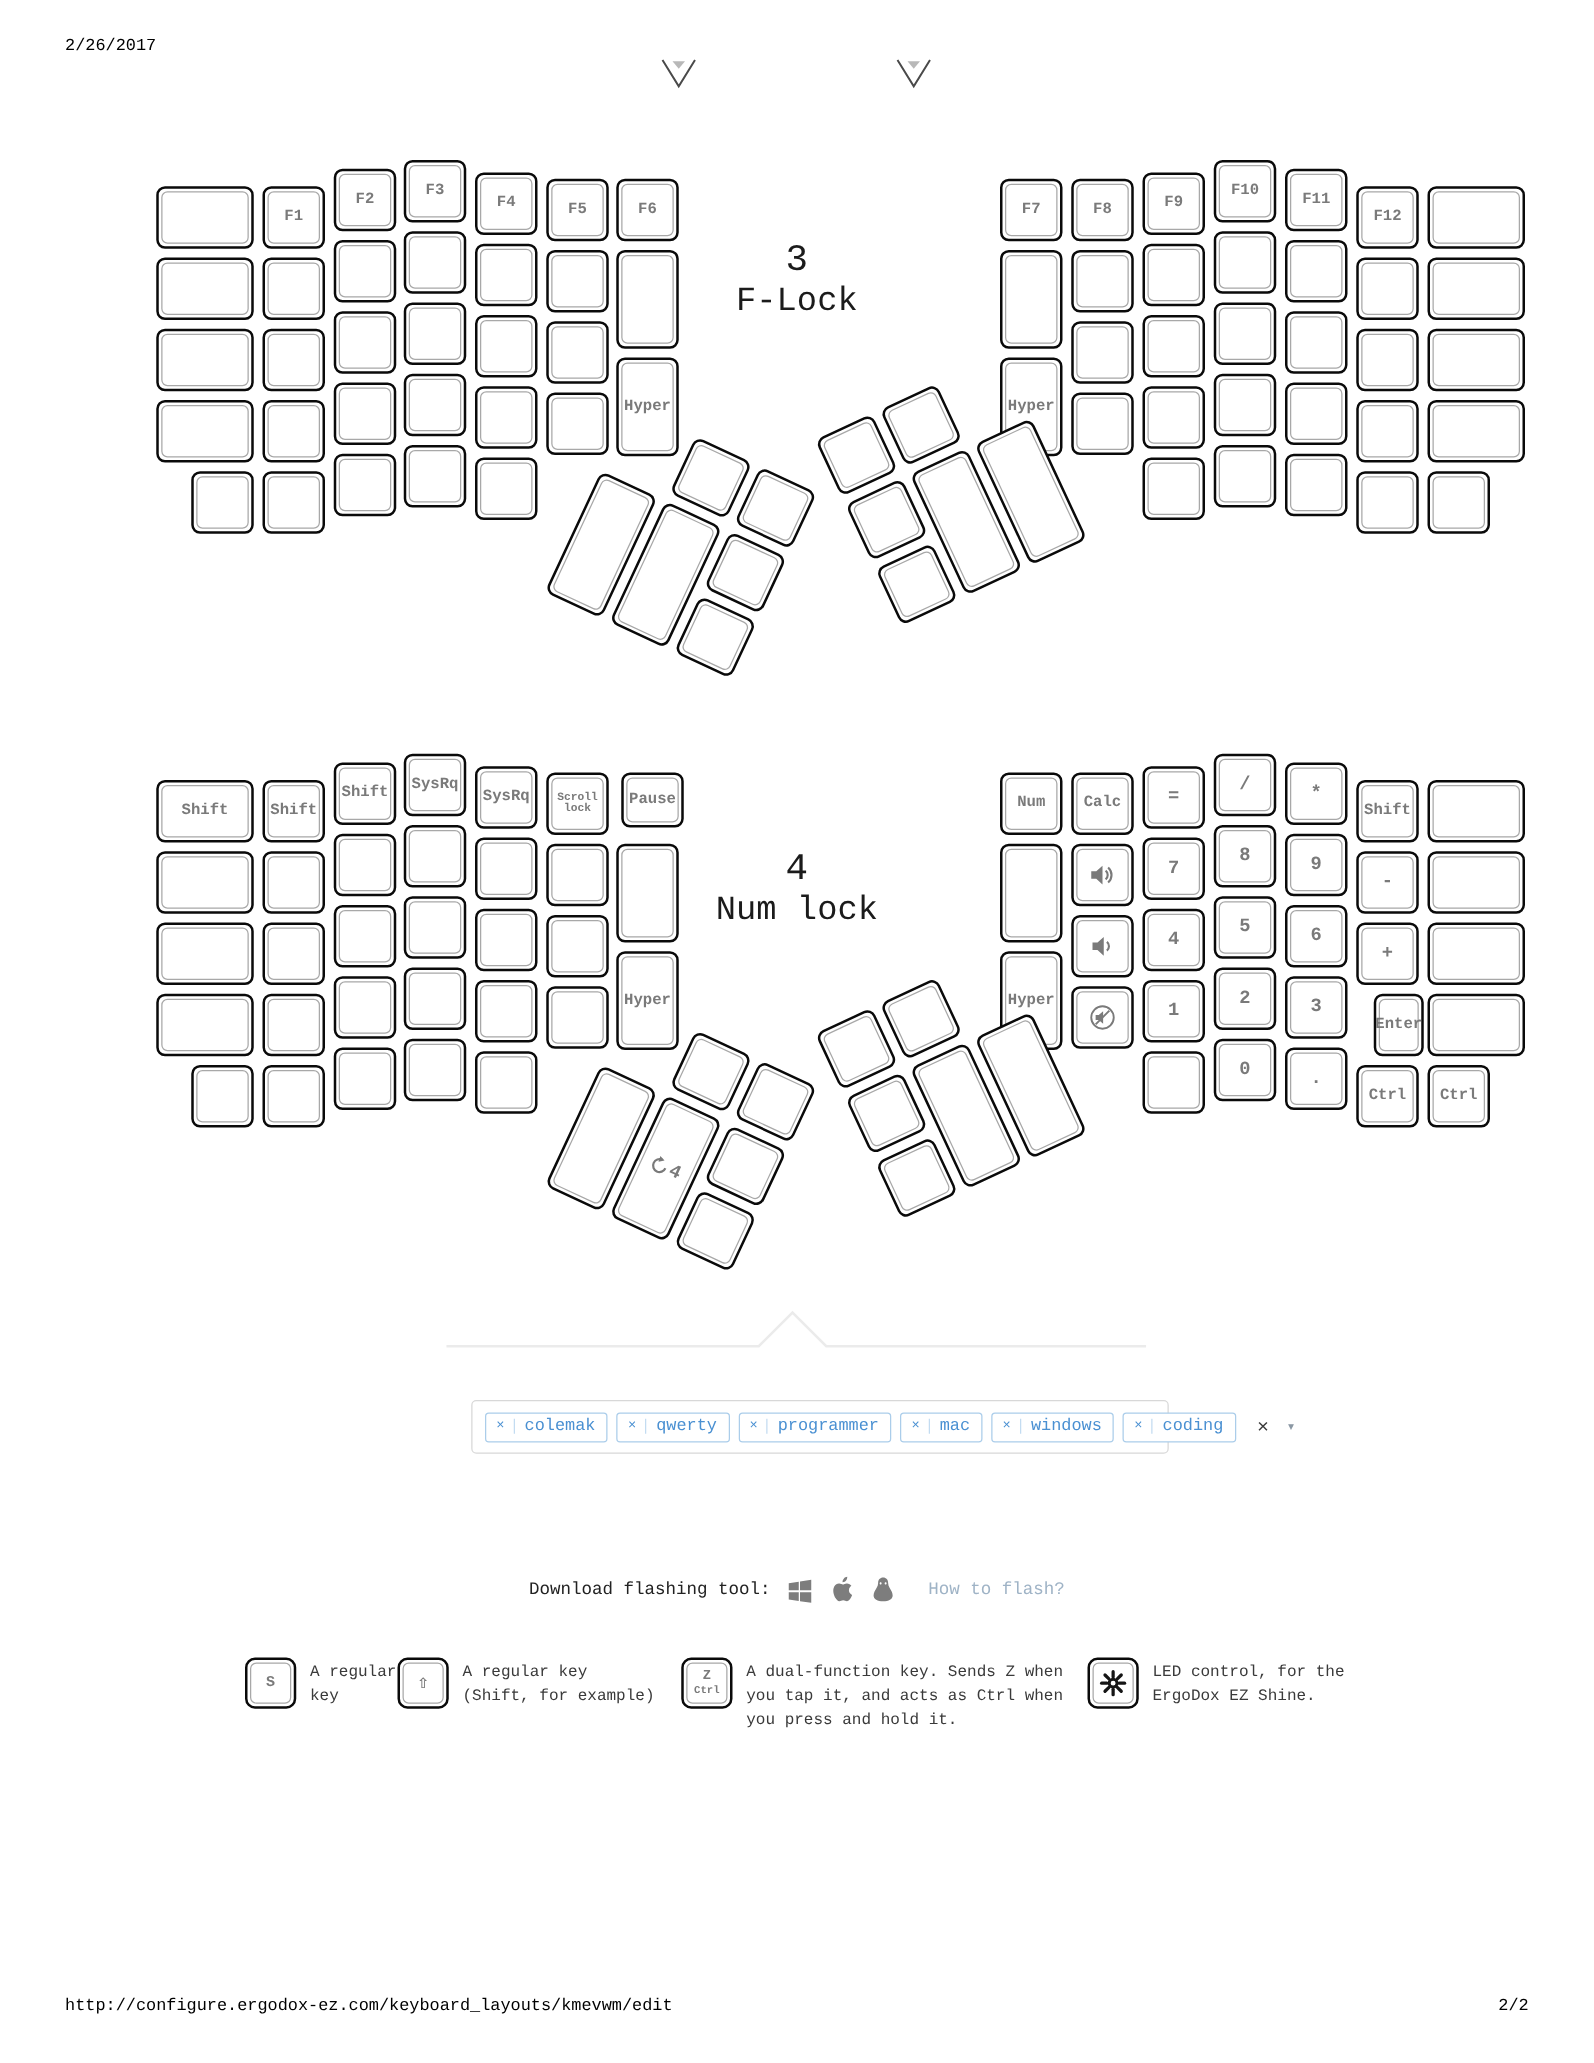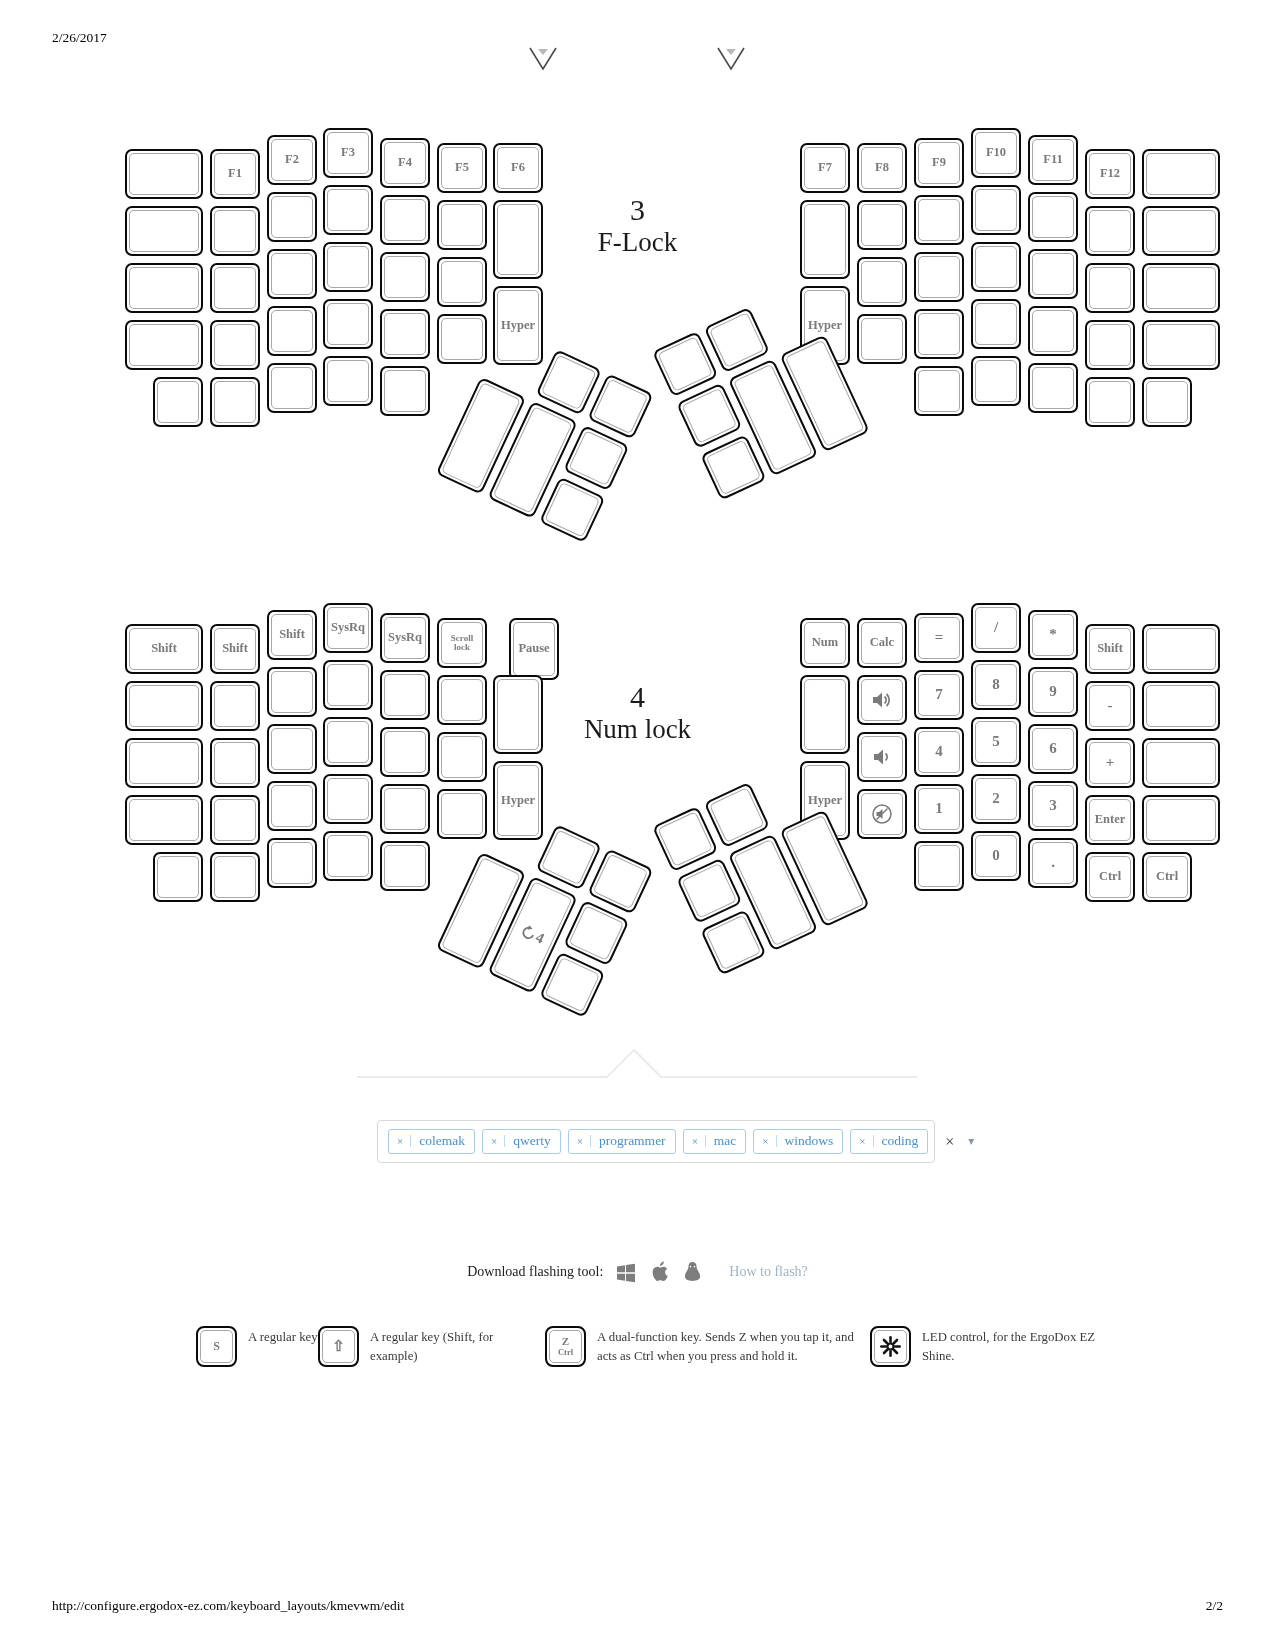--- a/index.html
+++ b/index.html
@@ -1,17 +1,17 @@
 <!DOCTYPE html>
 <html><head>
 <meta charset="utf-8">
 <style>
   html,body{margin:0;padding:0;background:#fff;}
   .page{position:relative;width:1275px;height:1650px;background:#fff;overflow:hidden;
-        font-family:Liberation Serif, serif;color:#000;}
+        font-family:Liberation Mono, monospace;color:#000;}
   .hdr-date{position:absolute;left:52px;top:30px;font-size:13.5px;}
   .hdr-title{position:absolute;left:0;top:30px;width:100%;text-align:center;font-size:13.5px;}
   .cutchev{position:absolute;}
 
   
   .half,.thumb{position:absolute;}
   .half{width:420px;height:300px;}
   .thumb{width:164px;height:164px;transform-origin:0 0;}
   .key{position:absolute;box-sizing:border-box;background:#fff;border:2.5px solid #0a0a0a;border-radius:7px;}
   .cap{position:absolute;left:2px;top:2px;right:2px;bottom:2px;border:1.5px solid #a8a8a8;border-radius:5px;
@@ -376,21 +376,21 @@
       <div class="key" style="left: 255px; top: 10px; width: 50px; height: 50px;">
         <div class="cap">
           <span class="lab">SysRq</span>
         </div>
       </div>
       <div class="key" style="left: 312px; top: 15px; width: 50px; height: 50px;">
         <div class="cap">
           <span class="lab sm">Scroll<br>lock</span>
         </div>
       </div>
-      <div class="key" style="left: 384px; top: 15px; width: 50px; height: 62px;">
+      <div class="key" style="left: 372px; top: 15px; width: 50px; height: 44px;">
         <div class="cap">
           <span class="lab">Pause</span>
         </div>
       </div>
       <div class="key" style="left: 0px; top: 78px; width: 78px; height: 50px;">
         <div class="cap"></div>
       </div>
       <div class="key" style="left: 85px; top: 78px; width: 50px; height: 50px;">
         <div class="cap"></div>
       </div>
@@ -594,21 +594,21 @@
       <div class="key" style="left: 171px; top: 171px; width: 50px; height: 50px;">
         <div class="cap">
           <span class="lab big">2</span>
         </div>
       </div>
       <div class="key" style="left: 228px; top: 178px; width: 50px; height: 50px;">
         <div class="cap">
           <span class="lab big">3</span>
         </div>
       </div>
-      <div class="key" style="left: 285px; top: 192px; width: 50px; height: 50px;">
+      <div class="key" style="left: 299px; top: 192px; width: 40px; height: 50px;">
         <div class="cap">
           <span class="lab">Enter</span>
         </div>
       </div>
       <div class="key" style="left: 342px; top: 192px; width: 78px; height: 50px;">
         <div class="cap"></div>
       </div>
       <div class="key" style="left: 114px; top: 238px; width: 50px; height: 50px;">
         <div class="cap"></div>
       </div>

